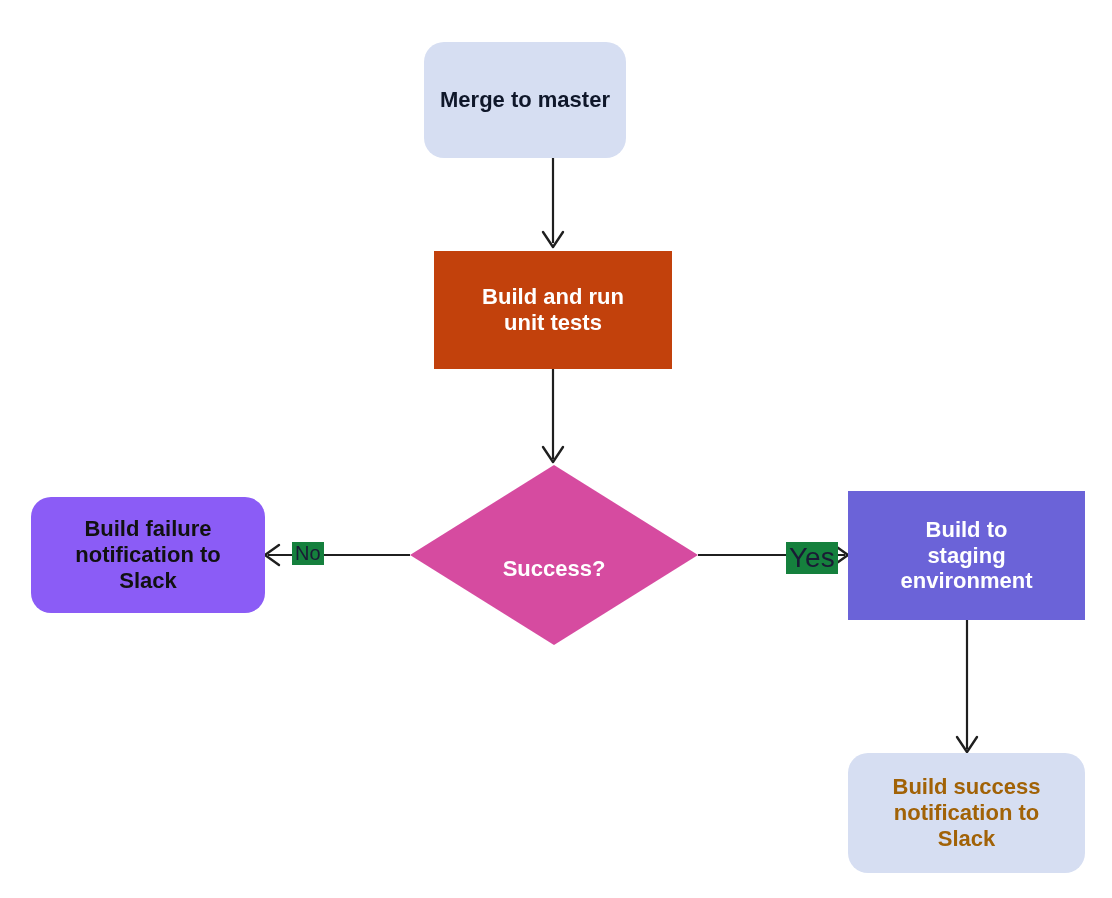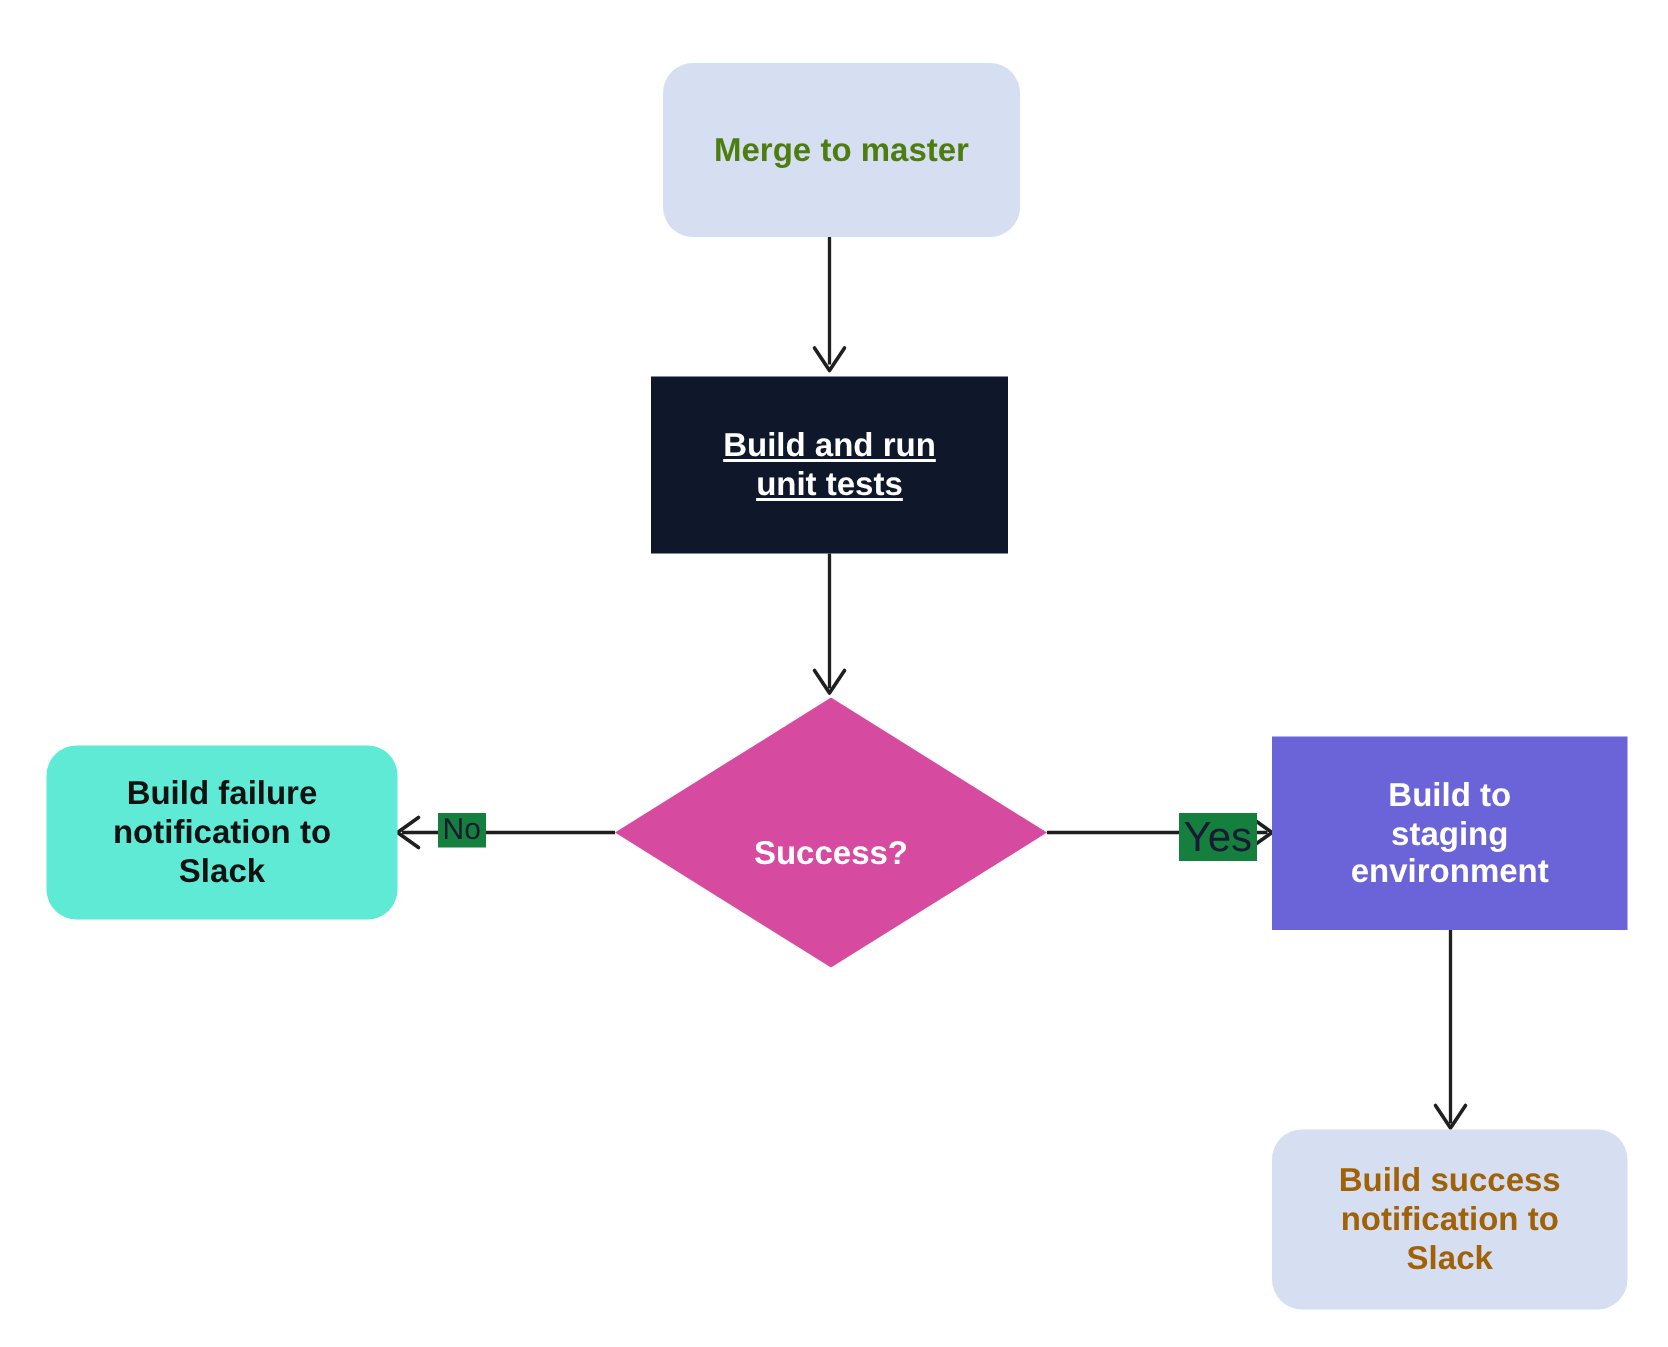--- a/index.html
+++ b/index.html
@@ -99,37 +99,37 @@
       <line x1="698" y1="555" x2="845" y2="555" stroke="#1f1f1f" stroke-width="2.2"></line>
       <polyline points="834,545 848,555 834,565" fill="none" stroke="#1f1f1f" stroke-width="2.4" stroke-linecap="round" stroke-linejoin="round"></polyline>
     </g>
 
     <g>
       <line x1="967" y1="620" x2="967" y2="749" stroke="#1f1f1f" stroke-width="2.2"></line>
       <polyline points="957,737 967,752 977,737" fill="none" stroke="#1f1f1f" stroke-width="2.4" stroke-linecap="round" stroke-linejoin="round"></polyline>
     </g>
   </svg>
 
-  <div class="node node-rounded" style="left:442px; top:42px; width:238px; height:116px; background:#d6def2; color:#4d7c0f; font-size:22px;">
+  <div class="node node-rounded" style="left:424px; top:42px; width:202px; height:116px; background:#d6def2; color:#0f172a; font-size:22px;">
     <span>Merge to master</span>
   </div>
 
-  <div class="node node-rect" style="left:434px; top:251px; width:238px; height:118px; background:#0f172a; color:#ffffff; font-size:22px;text-decoration:underline;">
+  <div class="node node-rect" style="left:434px; top:251px; width:238px; height:118px; background:#c2410c; color:#ffffff; font-size:22px;">
     <span>Build and run
 unit tests</span>
   </div>
 
   <div class="node-diamond-wrap" style="left:410px; top:465px; width:288px; height:180px;">
     <svg class="diamond-shape" viewBox="0 0 288 180" preserveAspectRatio="none">
       <polygon points="144,0 288,90 144,180 0,90" fill="#d64ba0"></polygon>
     </svg>
     <span class="diamond-label" style="color:#ffffff; font-size:22px;">Success?</span>
   </div>
 
-  <div class="node node-rounded" style="left:31px; top:497px; width:234px; height:116px; background:#5eead4; color:#111111; font-size:22px;">
+  <div class="node node-rounded" style="left:31px; top:497px; width:234px; height:116px; background:#8b5cf6; color:#111111; font-size:22px;">
     <span>Build failure
 notification to
 Slack</span>
   </div>
 
   <div class="node node-rect" style="left:848px; top:491px; width:237px; height:129px; background:#6b63d8; color:#ffffff; font-size:22px;">
     <span>Build to
 staging
 environment</span>
   </div>

